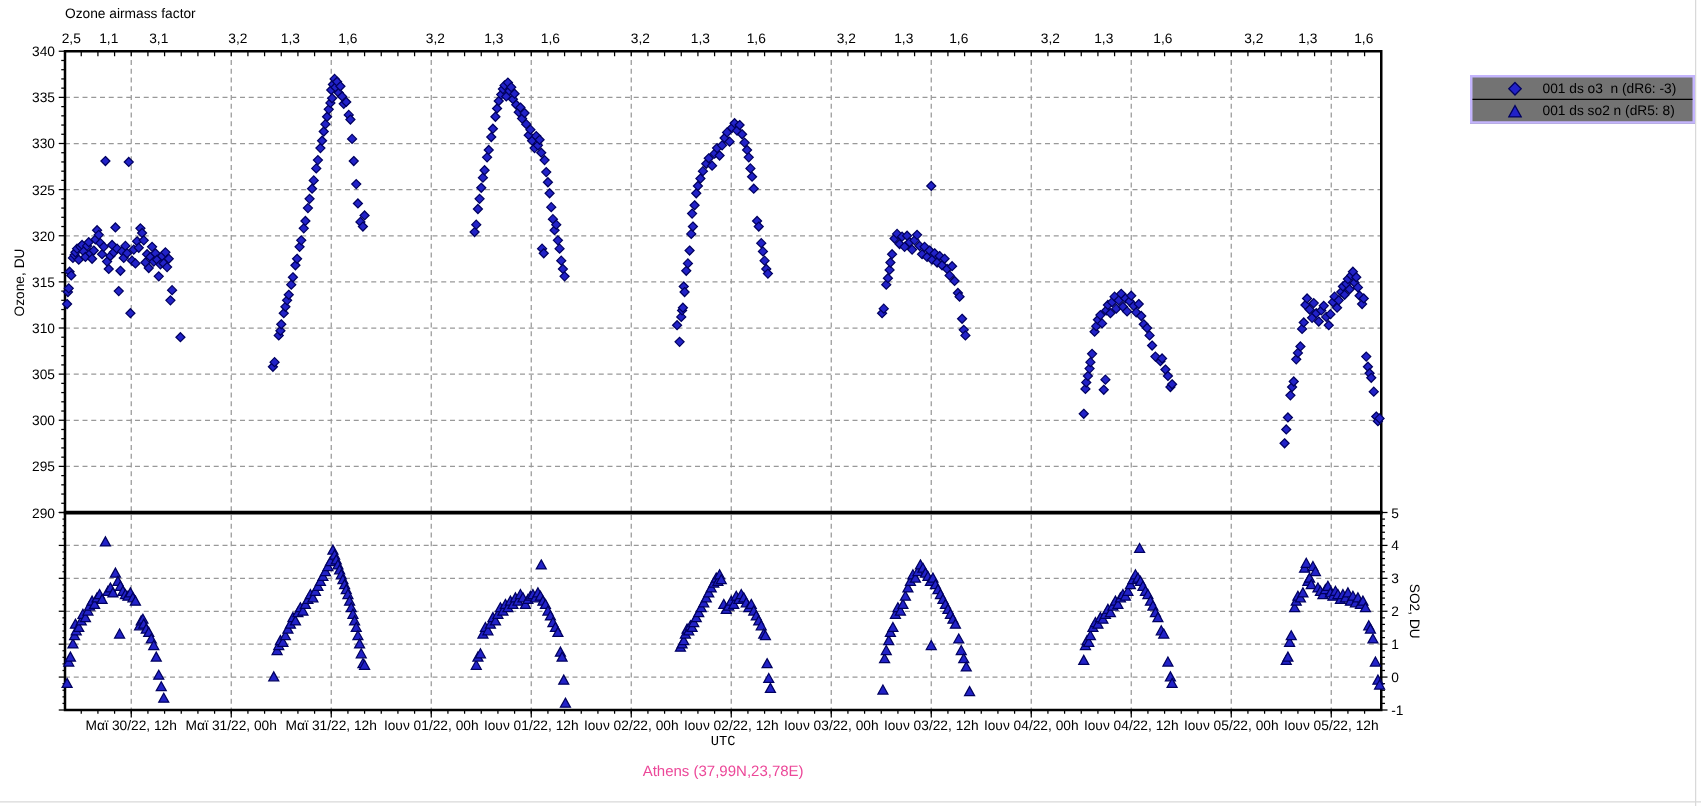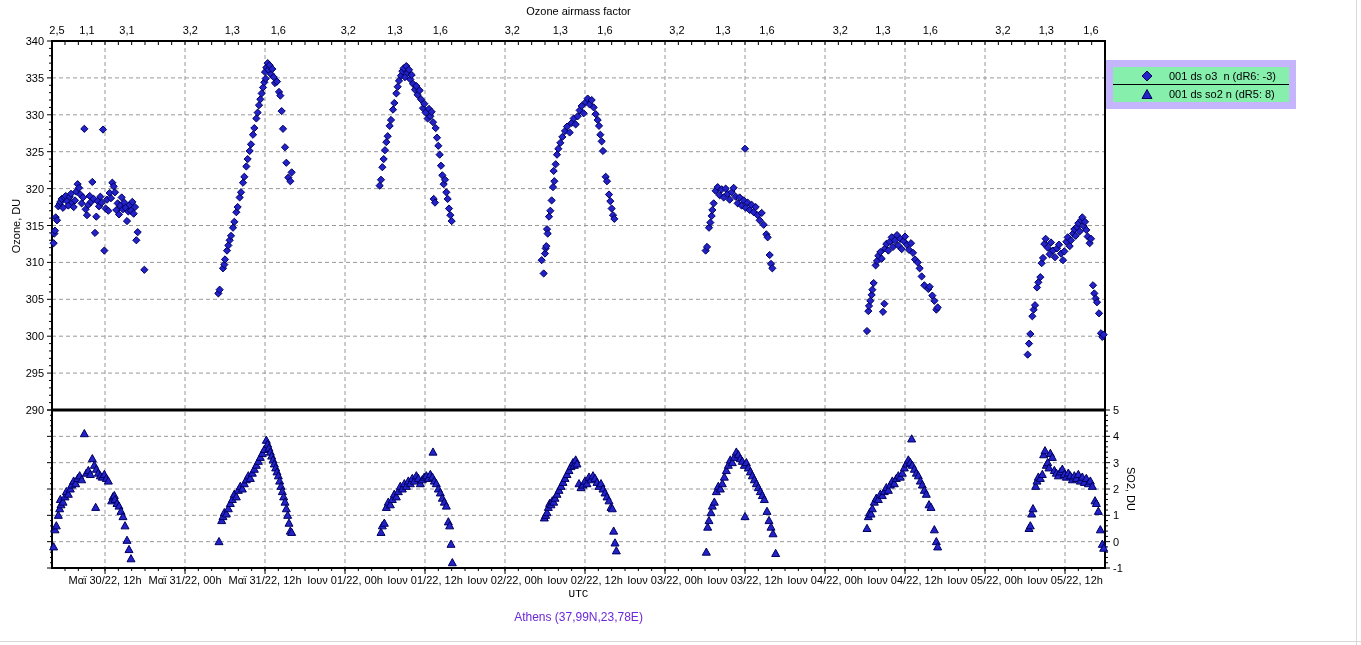--- a/index.html
+++ b/index.html
@@ -1,28 +1,28 @@
 <!DOCTYPE html>
 <html><head>
 <meta charset="utf-8">
 <style>
   html,body{margin:0;padding:0;background:#ffffff;}
   .page{position:relative;width:1361px;height:645px;background:#ffffff;overflow:hidden;
         font-family:"Liberation Sans",sans-serif;}
   svg text{font-family:"Liberation Sans",sans-serif;}
   .plot-svg{position:absolute;left:0;top:0;}
   .axis-title{position:absolute;font-size:11px;color:#000;white-space:nowrap;}
-  .axis-title.top{left:52px;width:1053px;text-align:center;top:5px;}
+  .axis-title.top{left:52px;width:1053px;text-align:left;top:5px;}
   .axis-title.bottom{left:52px;width:1053px;text-align:center;top:588px;font-family:Liberation Mono, monospace;}
   .axis-title.left{left:16px;top:226px;transform:translate(-50%,-50%) rotate(-90deg);}
   .axis-title.right{left:1131px;top:489px;transform:translate(-50%,-50%) rotate(90deg);}
   .station-title{position:absolute;left:52px;width:1053px;text-align:center;top:610px;
                  font-size:12px;}
-  .legend{position:absolute;left:1106px;top:60px;width:176px;border:7px solid #c4b5fd;
-          background:#86efac;}
+  .legend{position:absolute;left:1176px;top:60px;width:176px;border:2px solid #c4b5fd;
+          background:#737373;}
   .legend-row{display:flex;align-items:center;height:17px;}
   .legend-row + .legend-row{border-top:1px solid #000;}
   .legend-marker{margin-left:28px;margin-right:16px;flex:0 0 auto;display:block;}
   .legend-label{font-size:11px;color:#000;white-space:pre;}
   .win-edge-right{position:absolute;left:1356px;top:0;width:1px;height:645px;background:#d9d9d9;}
   .win-edge-bottom{position:absolute;left:0;top:641px;width:1361px;height:1px;background:#d9d9d9;}
 </style>
 </head>
 <body>
 
@@ -1020,21 +1020,21 @@
       <path d="M1098.3333333333333 507.18333333333334 L1102.3333333333333 514.3833333333333 L1094.3333333333333 514.3833333333333 Z" fill="#2222c8" stroke="#000060" stroke-width="1"></path>
       <path d="M1100.3333333333335 525.6166666666666 L1104.3333333333335 532.8166666666666 L1096.3333333333335 532.8166666666666 Z" fill="#2222c8" stroke="#000060" stroke-width="1"></path>
       <path d="M1102.3333333333335 540.0999999999999 L1106.3333333333335 547.3 L1098.3333333333335 547.3 Z" fill="#2222c8" stroke="#000060" stroke-width="1"></path>
       <path d="M1103.6666666666667 544.05 L1107.6666666666667 551.25 L1099.6666666666667 551.25 Z" fill="#2222c8" stroke="#000060" stroke-width="1"></path>
     </svg>
 
   <div class="axis-title top">Ozone airmass factor</div>
   <div class="axis-title left">Ozone, DU</div>
   <div class="axis-title right">SO2, DU</div>
   <div class="axis-title bottom">UTC</div>
-  <div class="station-title" style="color: #6d28d9; text-align: center;">Athens (37,99N,23,78E)</div>
+  <div class="station-title" style="color: #ec4899; text-align: center;">Athens (37,99N,23,78E)</div>
 
   <div class="legend">
     <div class="legend-row">
       <svg class="legend-marker" width="12" height="12">
         <path d="M6 1 L11 6 L6 11 L1 6 Z" fill="#2222c8" stroke="#000060"></path>
       </svg>
       <span class="legend-label">001 ds o3  n (dR6: -3)</span>
     </div>
     <div class="legend-row">
       <svg class="legend-marker" width="12" height="12">

